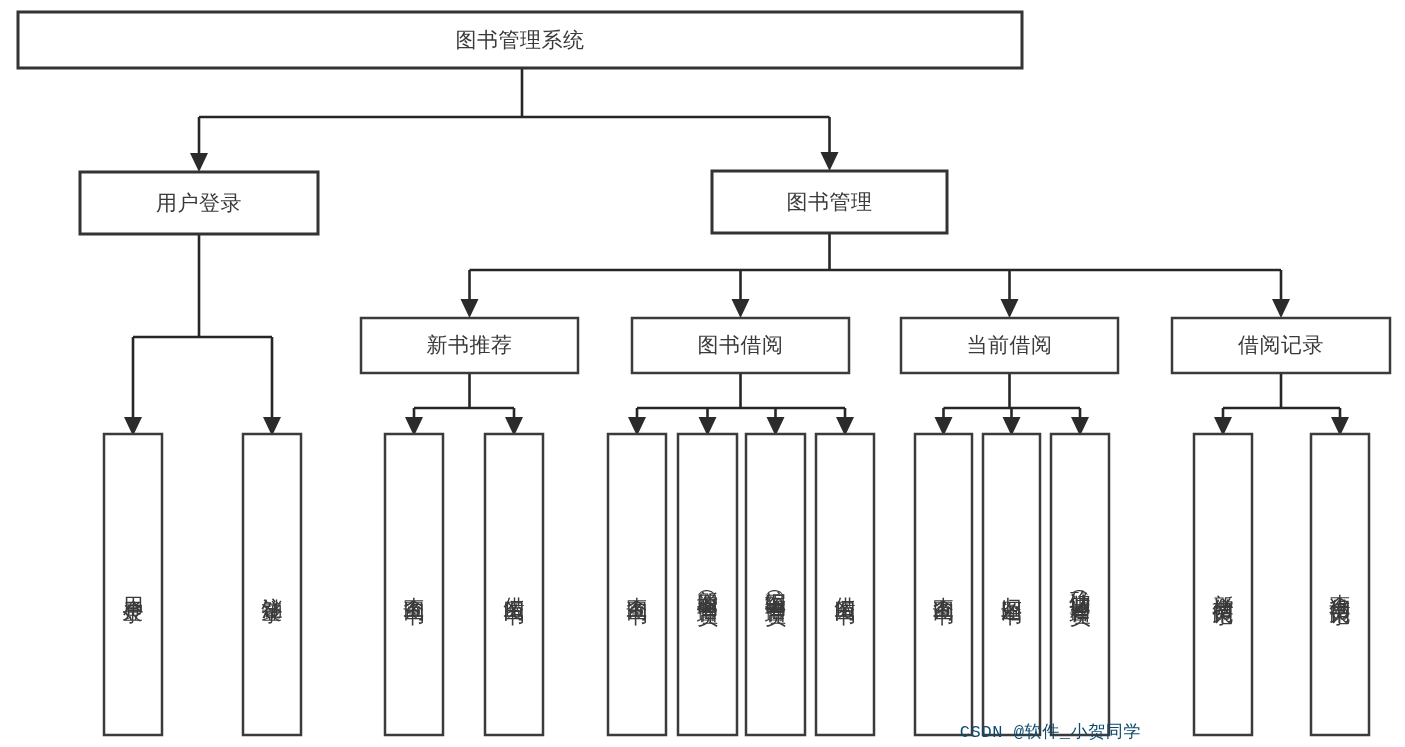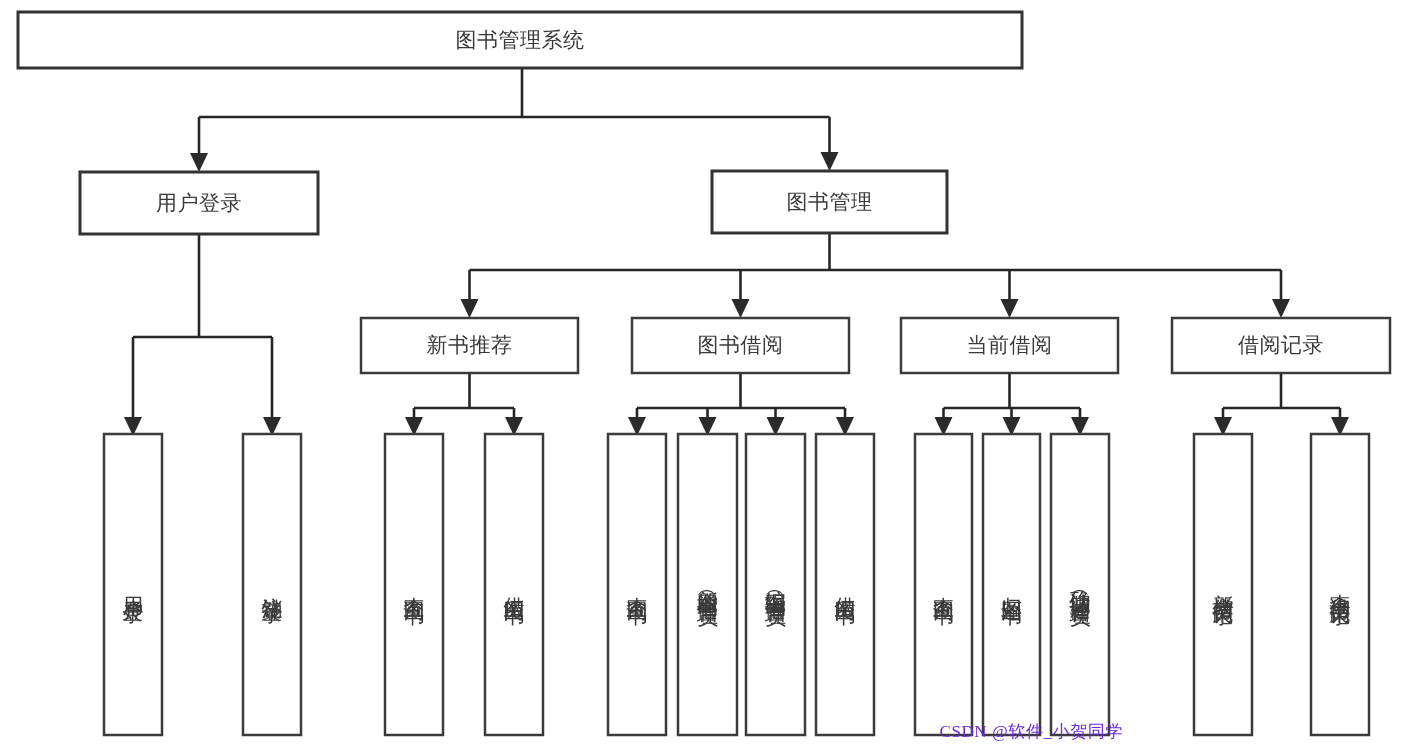--- a/index.html
+++ b/index.html
@@ -12,20 +12,21 @@
     width: 1405px;
     height: 747px;
     overflow: hidden;
     font-family: "Liberation Sans", "DejaVu Sans", sans-serif;
   }
   #diagram-root {
     position: relative;
     width: 1131px;
     height: 747px;
     background: #ffffff;
+    padding-left: 18px;
   }
   svg.diagram-canvas {
     position: absolute;
     top: 0;
     left: 0;
     width: 1405px;
     height: 747px;
     display: block;
   }
   .node-box {
@@ -79,23 +80,23 @@
     line-height: 1.05;
     color: #3a3a3a;
     letter-spacing: 2.5px;
     white-space: nowrap;
     text-align: center;
   }
   .watermark {
     position: absolute;
     right: 8px;
     bottom: 4px;
-    font-family: Liberation Serif, serif;
+    font-family: Liberation Mono, monospace;
     font-size: 17px;
-    color: #6d28d9;
+    color: #0c4a6e;
     letter-spacing: 0.6px;
     white-space: nowrap;
     margin-top: 44px;
   }
 </style>
 </head>
 <body>
 
 <div id="diagram-root">
 

